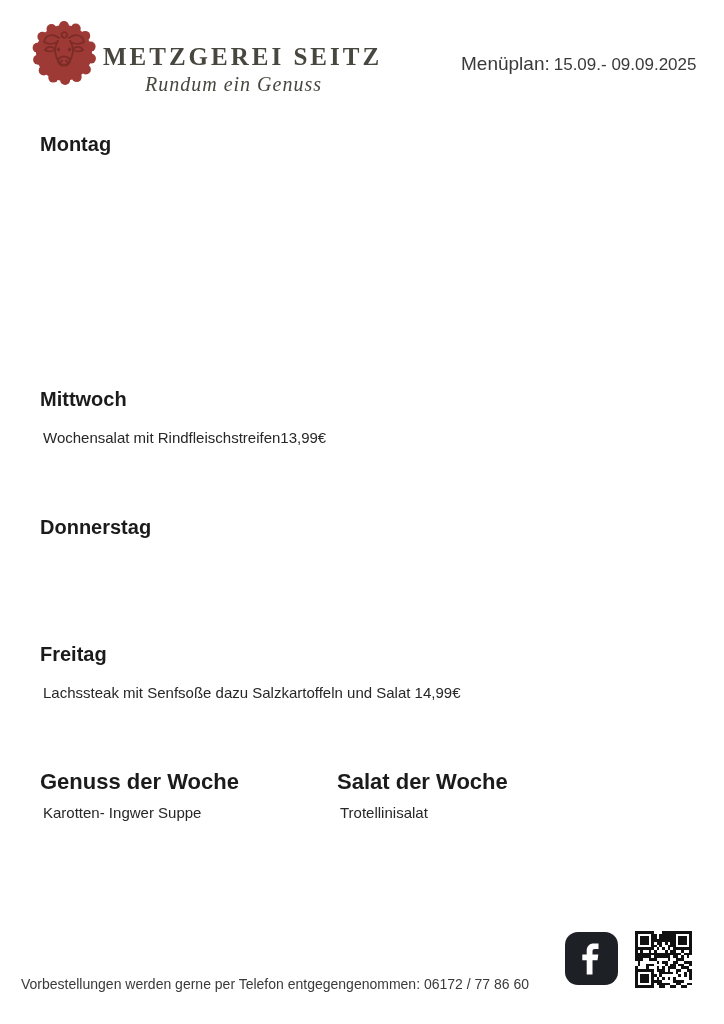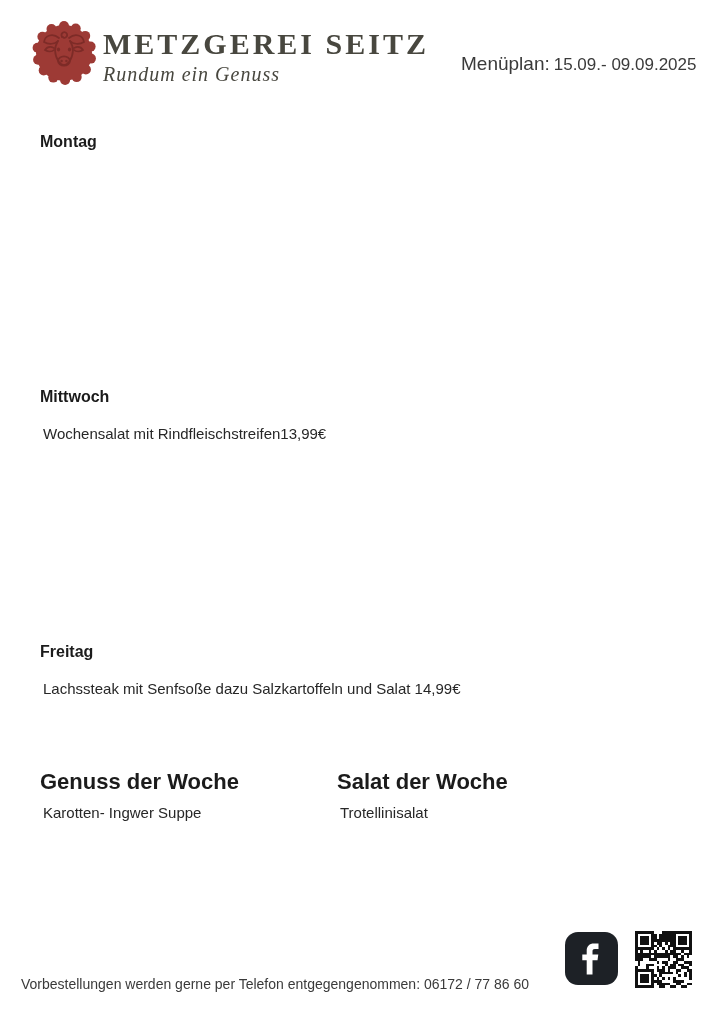--- a/index.html
+++ b/index.html
@@ -8,33 +8,33 @@
     background:#ffffff; overflow:hidden;
     font-family:"Liberation Sans", sans-serif;
     border-right:1px solid #f0f0f0;
   }
 
   
   .logo-seal { position:absolute; left:32px; top:21px; width:64px; height:64px; }
   .brand-text { position:absolute; left:103px; top:27px; }
   .brand-name {
     font-family:"Liberation Serif", serif; font-weight:bold;
-    font-size:30px; letter-spacing:3px; color:#48473f;
+    font-size:25px; letter-spacing:3px; color:#48473f;margin-top:16px;
   }
   .brand-tagline {
     font-family:"Liberation Serif", serif; font-style:italic;
-    font-size:20px; letter-spacing:1px; color:#48473f; margin-top:2px;
+    font-size:20px; letter-spacing:1px; color:#48473f; margin-top:2px;margin-left:42px;
   }
   .plan-line { position:absolute; left:461px; top:53px; color:#3a3a3a; white-space:nowrap; }
   .plan-label { font-size:19px; }
   .plan-dates { font-size:17px; margin-left:4px; }
 
   
   .day-section { position:absolute; left:40px; width:640px; }
-  .day-heading { font-size:16px; font-weight:bold; color:#1b1b1b; line-height:1; }
+  .day-heading { font-size:20px; font-weight:bold; color:#1b1b1b; line-height:1; }
   .day-dish { margin-top:20px; margin-left:3px; font-size:15px; color:#272727; line-height:1.2; }
 
   
   .special { position:absolute; top:771px; }
   .special-heading { font-size:22px; font-weight:bold; color:#1b1b1b; line-height:1; }
   .special-dish { margin-top:11px; margin-left:3px; font-size:15px; color:#272727; }
 
   
   .footer-note { position:absolute; left:21px; top:976px; font-size:14px; color:#3a3a3a; }
   .fb-icon {
@@ -100,20 +100,21 @@
     <div class="day-heading">Montag</div>
   </div>
 
 
   <div class="day-section" style="top:389px">
     <div class="day-heading">Mittwoch</div>
     <div class="day-dish">Wochensalat mit Rindfleischstreifen13,99€</div>
   </div>
 
   <div class="day-section" style="top:517px">
+    <div class="day-heading">Donnerstag</div>
   </div>
 
   <div class="day-section" style="top:644px">
     <div class="day-heading">Freitag</div>
     <div class="day-dish">Lachssteak mit Senfsoße dazu Salzkartoffeln und Salat 14,99€</div>
   </div>
 
   <div class="special" style="left:40px">
     <div class="special-heading">Genuss der Woche</div>
     <div class="special-dish">Karotten- Ingwer Suppe</div>

